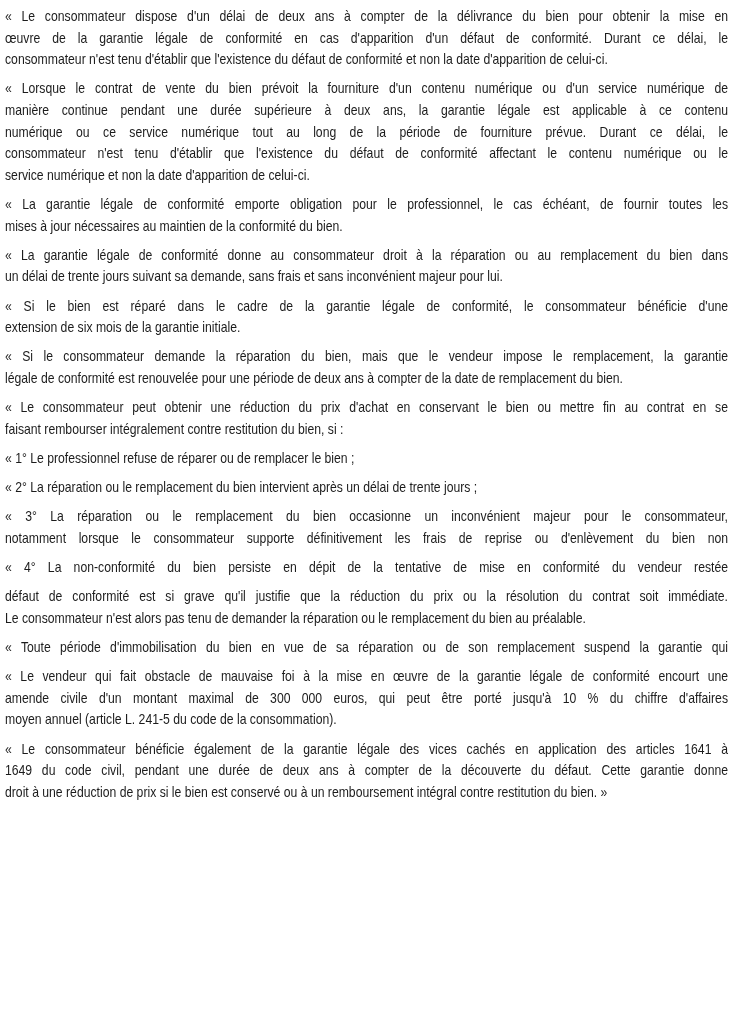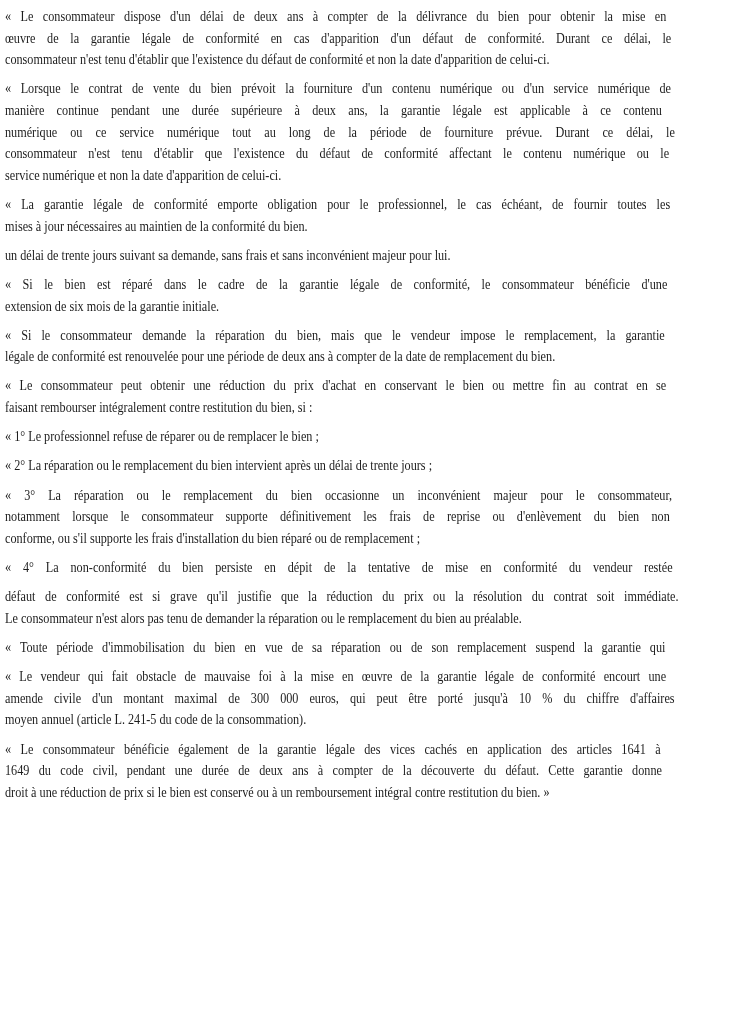--- a/index.html
+++ b/index.html
@@ -12,21 +12,21 @@
       height: 1024px;
       overflow: hidden;
       position: relative;
     }
     .doc {
       position: absolute;
       left: 5px;
       top: 6px;
       width: 723px;
       color: #1c1c1c;
-      font-family: Liberation Serif, serif;
+      font-family: Liberation Sans, sans-serif;
       font-size: 14.2px;
     }
     .para {
       margin: 0 0 7.6px 0;
     }
     .line {
       display: block;
       height: 21.6px;
       line-height: 21.6px;
       white-space: nowrap;
@@ -56,20 +56,21 @@
       <span class="line justify"><span class="line-inner" style="word-spacing: 10.7887px; transform: scaleX(0.86);">manière continue pendant une durée supérieure à deux ans, la garantie légale est applicable à ce contenu</span></span>
       <span class="line justify"><span class="line-inner" style="word-spacing: 11.6421px; transform: scaleX(0.86);">numérique ou ce service numérique tout au long de la période de fourniture prévue. Durant ce délai, le</span></span>
       <span class="line justify"><span class="line-inner" style="word-spacing: 9.67255px; transform: scaleX(0.86);">consommateur n'est tenu d'établir que l'existence du défaut de conformité affectant le contenu numérique ou le</span></span>
       <span class="line"><span class="line-inner" style="transform: scaleX(0.86);">service numérique et non la date d'apparition de celui-ci.</span></span>
     </p>
     <p class="para">
       <span class="line justify"><span class="line-inner" style="word-spacing: 8.11641px; transform: scaleX(0.86);">« La garantie légale de conformité emporte obligation pour le professionnel, le cas échéant, de fournir toutes les</span></span>
       <span class="line"><span class="line-inner" style="transform: scaleX(0.86);">mises à jour nécessaires au maintien de la conformité du bien.</span></span>
     </p>
     <p class="para">
+      <span class="line justify"><span class="line-inner" style="word-spacing: 6.70109px; transform: scaleX(0.86);">« La garantie légale de conformité donne au consommateur droit à la réparation ou au remplacement du bien dans</span></span>
       <span class="line"><span class="line-inner" style="transform: scaleX(0.86);">un délai de trente jours suivant sa demande, sans frais et sans inconvénient majeur pour lui.</span></span>
     </p>
     <p class="para">
       <span class="line justify"><span class="line-inner" style="word-spacing: 9.7931px; transform: scaleX(0.86);">« Si le bien est réparé dans le cadre de la garantie légale de conformité, le consommateur bénéficie d'une</span></span>
       <span class="line"><span class="line-inner" style="transform: scaleX(0.86);">extension de six mois de la garantie initiale.</span></span>
     </p>
     <p class="para">
       <span class="line justify"><span class="line-inner" style="word-spacing: 8.16512px; transform: scaleX(0.86);">« Si le consommateur demande la réparation du bien, mais que le vendeur impose le remplacement, la garantie</span></span>
       <span class="line"><span class="line-inner" style="transform: scaleX(0.86);">légale de conformité est renouvelée pour une période de deux ans à compter de la date de remplacement du bien.</span></span>
     </p>
@@ -79,21 +80,20 @@
     </p>
     <p class="para">
       <span class="line"><span class="line-inner" style="transform: scaleX(0.86);">« 1° Le professionnel refuse de réparer ou de remplacer le bien ;</span></span>
     </p>
     <p class="para">
       <span class="line"><span class="line-inner" style="transform: scaleX(0.86);">« 2° La réparation ou le remplacement du bien intervient après un délai de trente jours ;</span></span>
     </p>
     <p class="para">
       <span class="line justify"><span class="line-inner" style="word-spacing: 11.6069px; transform: scaleX(0.86);">« 3° La réparation ou le remplacement du bien occasionne un inconvénient majeur pour le consommateur,</span></span>
       <span class="line justify"><span class="line-inner" style="word-spacing: 10.7351px; transform: scaleX(0.86);">notamment lorsque le consommateur supporte définitivement les frais de reprise ou d'enlèvement du bien non</span></span>
-      <span class="line"><span class="line-inner" style="transform: scaleX(0.86);">conforme, ou s'il supporte les frais d'installation du bien réparé ou de remplacement ;</span></span>
     </p>
     <p class="para">
       <span class="line justify"><span class="line-inner" style="word-spacing: 10.2419px; transform: scaleX(0.86);">« 4° La non-conformité du bien persiste en dépit de la tentative de mise en conformité du vendeur restée</span></span>
     </p>
     <p class="para">
       <span class="line justify"><span class="line-inner" style="word-spacing: 7.57866px; transform: scaleX(0.86);">défaut de conformité est si grave qu'il justifie que la réduction du prix ou la résolution du contrat soit immédiate.</span></span>
       <span class="line"><span class="line-inner" style="transform: scaleX(0.86);">Le consommateur n'est alors pas tenu de demander la réparation ou le remplacement du bien au préalable.</span></span>
     </p>
     <p class="para">
       <span class="line justify"><span class="line-inner" style="word-spacing: 6.91463px; transform: scaleX(0.86);">« Toute période d'immobilisation du bien en vue de sa réparation ou de son remplacement suspend la garantie qui</span></span>

